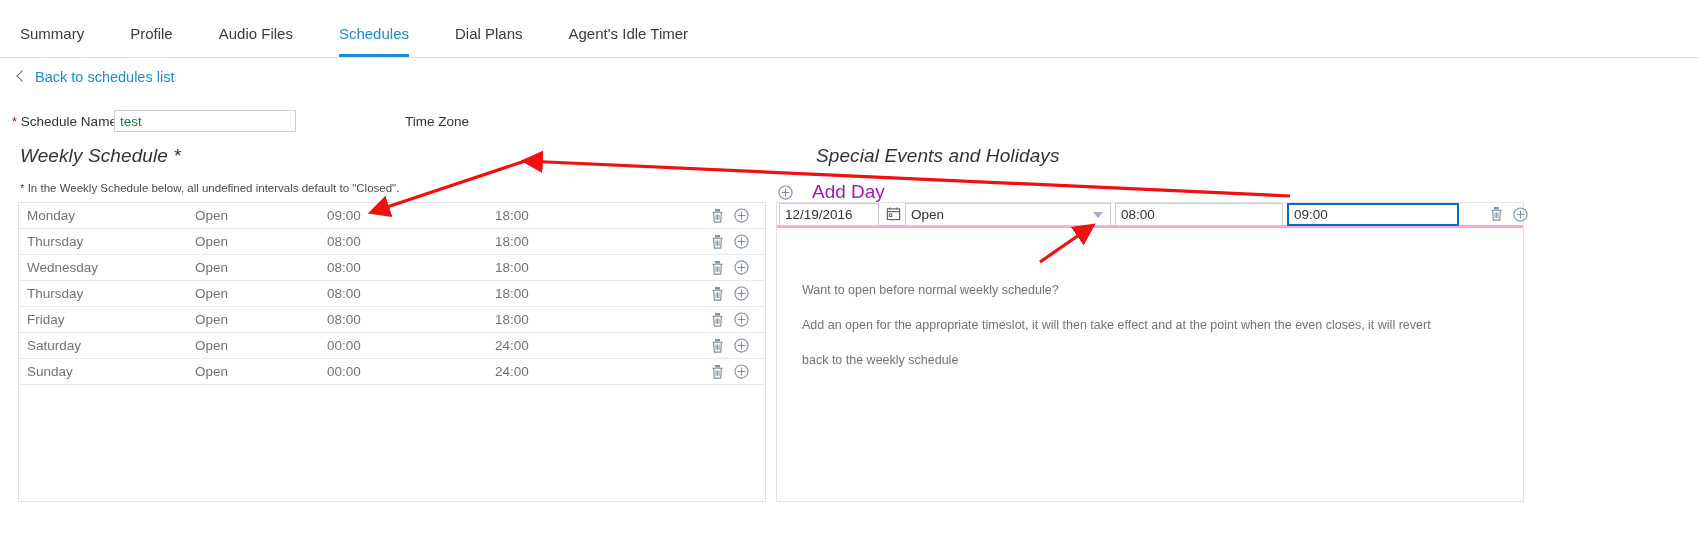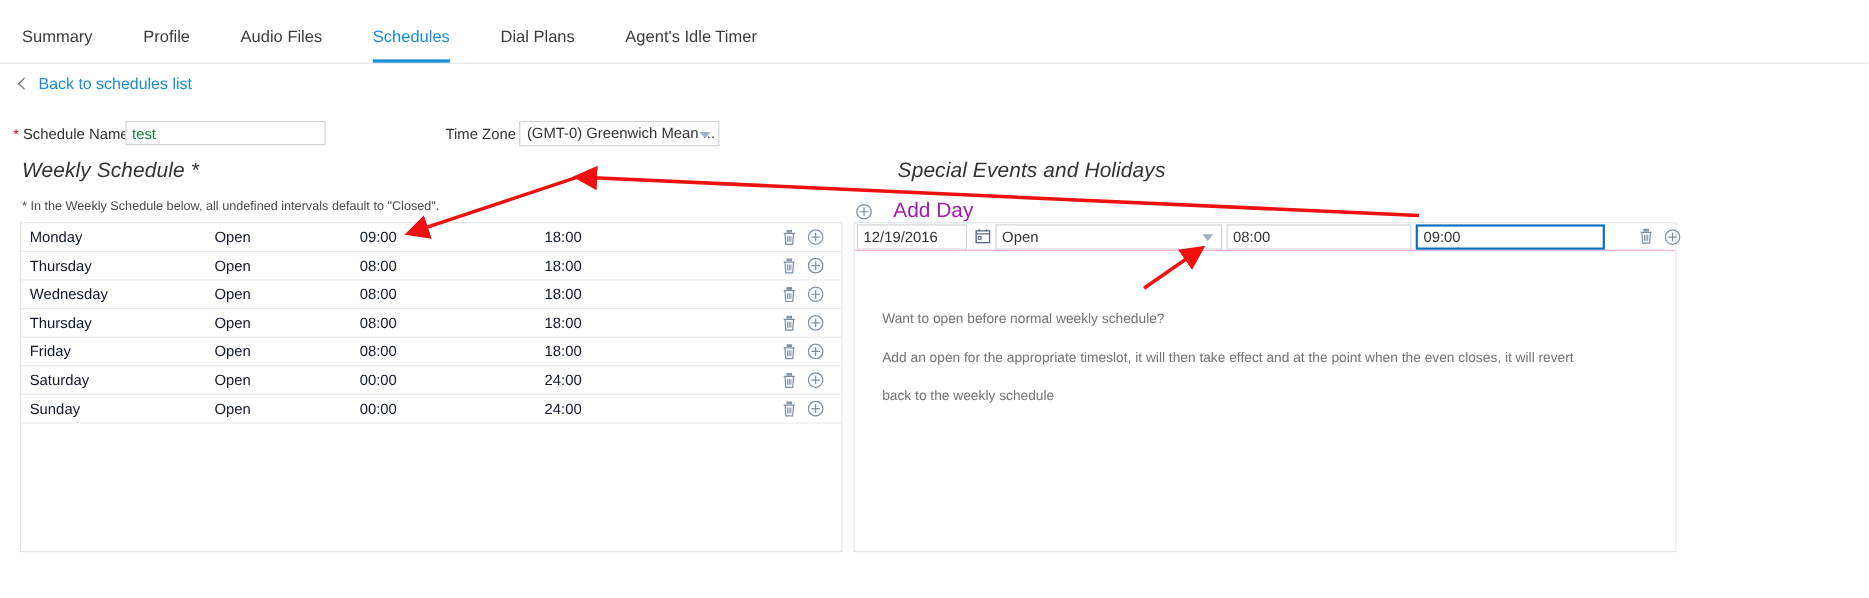--- a/index.html
+++ b/index.html
@@ -101,21 +101,21 @@
     position: absolute; left: 18px; top: 202px;
     width: 748px; height: 300px;
     border: 1px solid #dfe3e8;
     border-top: 1px solid #dfe3e8;
     background: #fff;
   }
   .wrow {
     display: flex; align-items: center;
     height: 26px;
     border-bottom: 1px solid #e6eaee;
-    font-size: 13.5px; color: #0f172a;
+    font-size: 13.5px; color: #737373;
   }
   .wrow .c-day   { width: 176px; padding-left: 8px; }
   .wrow .c-state { width: 132px; }
   .wrow .c-from  { width: 168px; }
   .wrow .c-to    { width: 190px; }
   .wrow .c-act   { flex: 1; display: flex; align-items: center; justify-content: flex-end; padding-right: 16px; gap: 9px; }
 
   .icon-btn { cursor: pointer; line-height: 0; display: inline-block; }
 
   
@@ -126,21 +126,21 @@
     background: #fff;
   }
   .addday {
     position: absolute; left: 778px; top: 181px;
     display: flex; align-items: center; gap: 19px;
     font-size: 19px; color: #a21caf; cursor: pointer;
   }
   .sp-row {
     display: flex; align-items: center;
     height: 25px; padding: 0; margin-top: 0px;
-    border-bottom: 1px solid #f9a8d4;
+    border-bottom: 3px solid #f9a8d4;
     justify-content: space-between;
   }
   .inp {
     height: 23px; border: 1px solid #cfcfcf; background: #fff;
     font-family: "Liberation Sans", sans-serif;
     font-size: 13.5px; color: #333; padding: 0 5px;
     outline: none;
   }
   .inp.focused { border: 2px solid #0a6ebd; }
   .date-wrap { position: relative; margin-left: 2px; }
@@ -191,24 +191,20 @@
   </div>
 
   <div class="field-row">
     <div class="lbl schedname-label">
       <span class="req-star">*</span>
       <span>Schedule Name</span>
     </div>
     <input class="schedname-input" type="text" value="test" style="">
 
     <div class="lbl tz-label">Time Zone</div>
-    <div class="tz-select">
-      <span>(GMT-0) Greenwich Mean ...</span>
-      <span class="caret-down"></span>
-    </div>
   </div>
 
   <div class="sec-title" id="weekly-title">Weekly Schedule *</div>
   <div class="note">* In the Weekly Schedule below, all undefined intervals default to "Closed".</div>
   <div class="sec-title" id="special-title">Special Events and Holidays</div>
 
   <div class="addday">
     <svg width="15" height="15" viewBox="0 0 16 16">
       <circle cx="8" cy="8" r="7" fill="none" stroke="#7d8fa3" stroke-width="1.2"></circle>
       <path d="M8 4.3 V11.7 M4.3 8 H11.7" stroke="#7d8fa3" stroke-width="1.2" stroke-linecap="round"></path>

